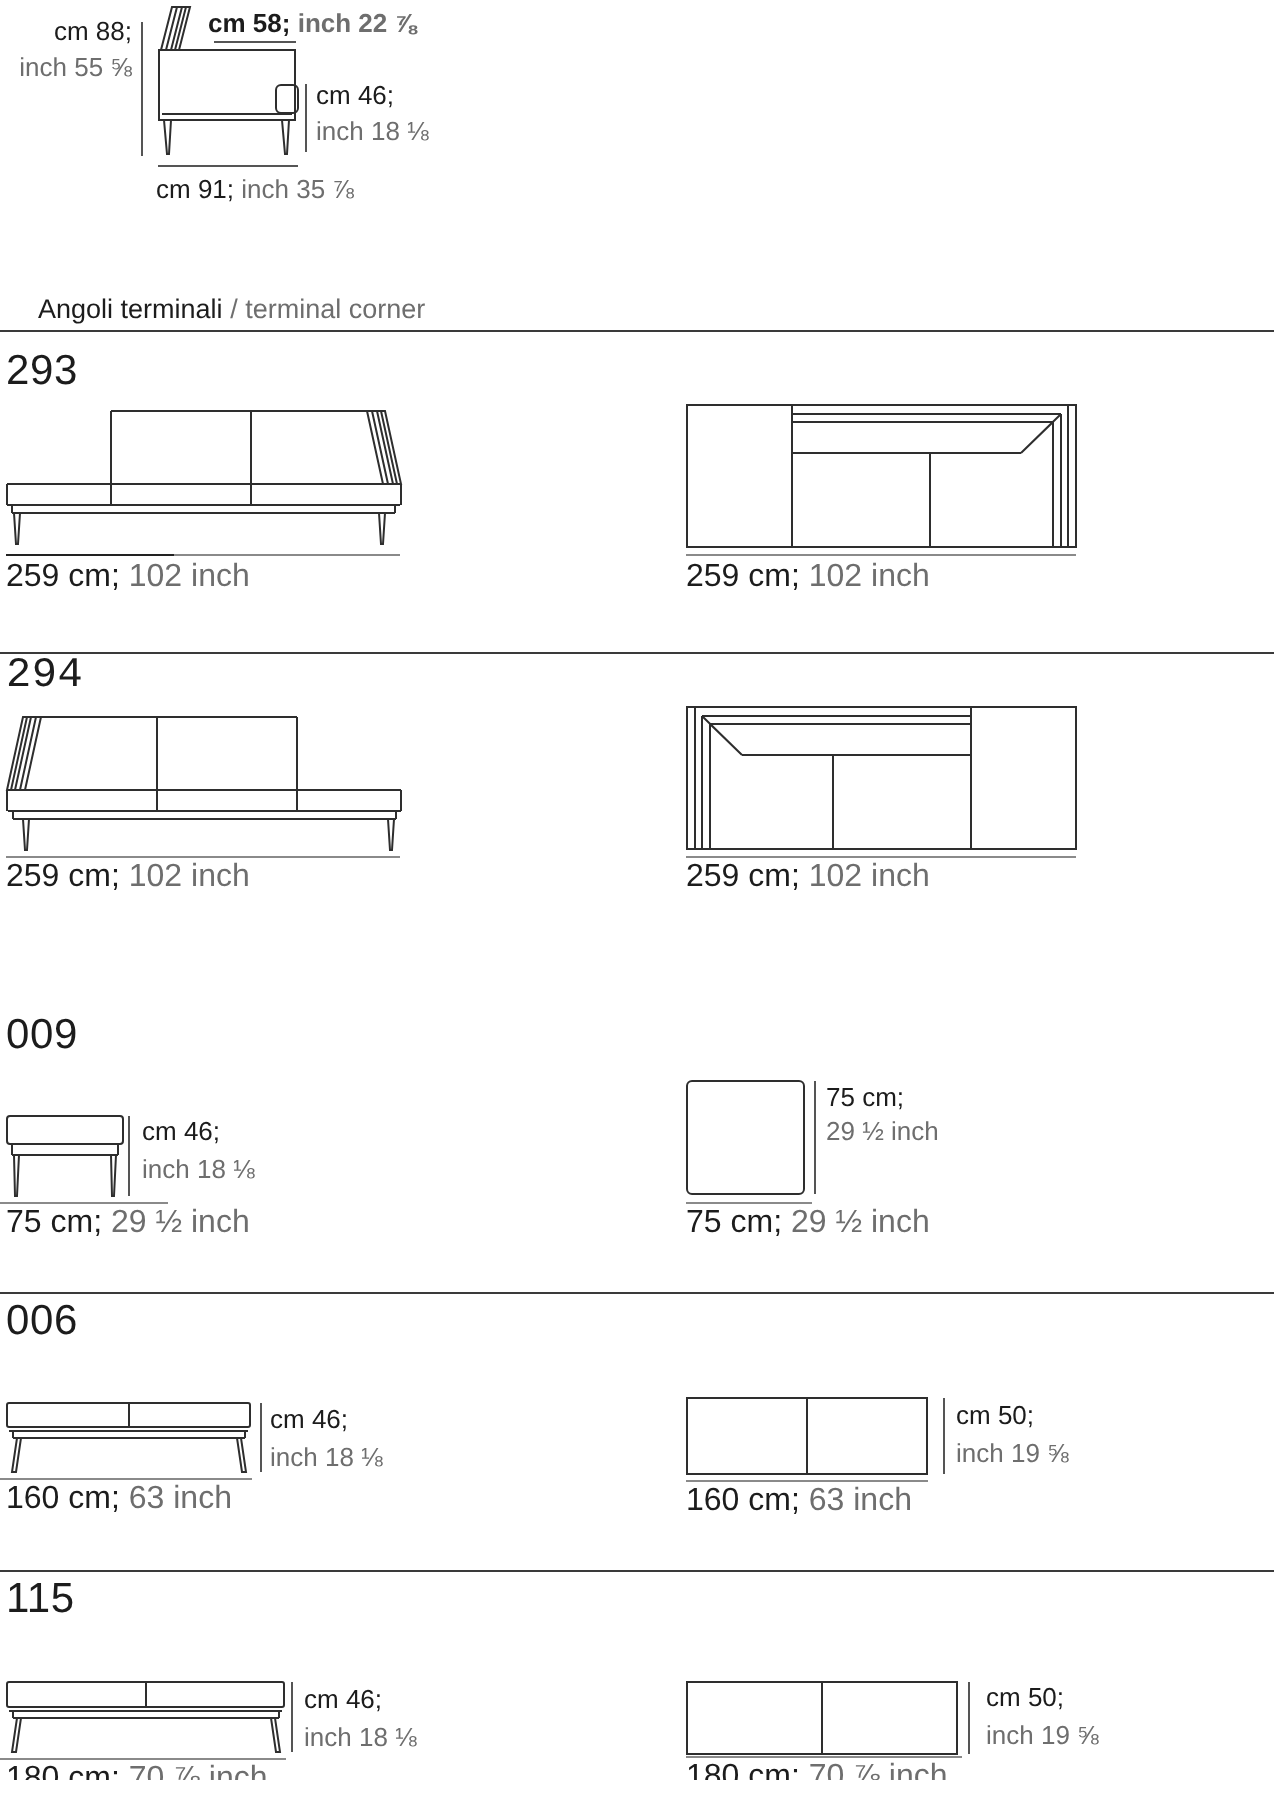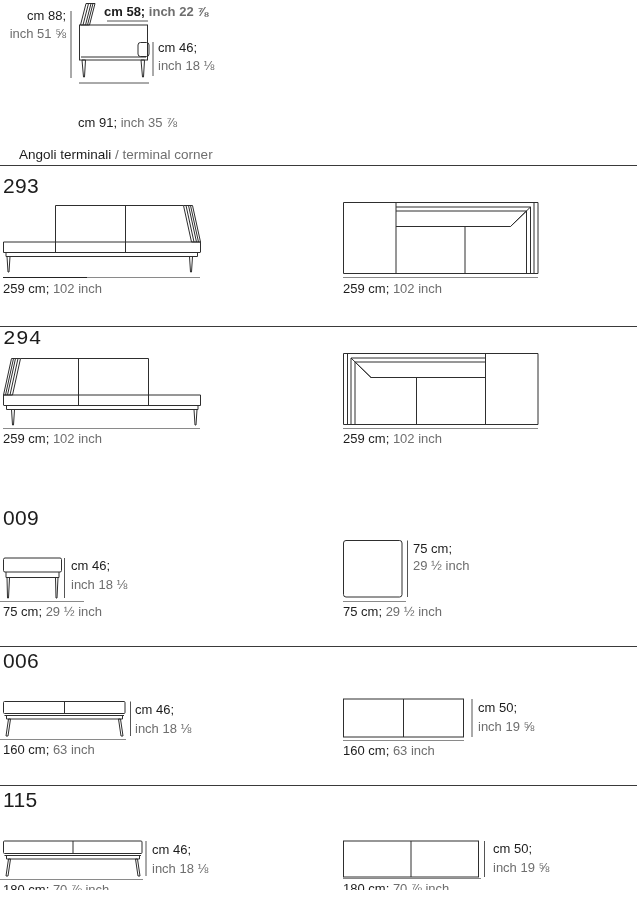--- a/index.html
+++ b/index.html
@@ -1,21 +1,21 @@
 <!DOCTYPE html>
 <html><head>
 <meta charset="utf-8">
 <style>
   html,body{margin:0;padding:0;background:#fff;}
   .page{
     position:relative; width:637px; height:890px; background:#ffffff;
     font-family:"Liberation Sans", sans-serif; overflow:hidden;
   }
   .lbl{position:absolute; font-size:13px; line-height:17px; white-space:nowrap;}
-  .dim{position:absolute; font-size:13px; line-height:16px; white-space:nowrap;}
+  .dim{position:absolute; font-size:16px; line-height:16px; white-space:nowrap;}
   .dark{color:#1c1c1c;}
   .gray{color:#6e6e6e;}
   .code{position:absolute; font-size:21px; line-height:22px; color:#1c1c1c; letter-spacing:.3px;}
   .sec{
     position:absolute; left:0; width:634px; padding:0 0 2px 19px;
     font-size:13.5px; line-height:16px; border-bottom:1px solid #3a3a3a; white-space:nowrap;
   }
   .rule{position:absolute; left:0; width:637px; height:1px; background:#3a3a3a;}
   .dimline{position:absolute; height:1px; background:#8a8a8a;}
   .dimline.darkseg{background:#222;}
@@ -36,28 +36,28 @@
     <path class="meas" d="M19,83 H89"></path>
     <path class="draw" d="M20.5,25 L26,3.5 L35,3.5 L29.5,25 Z"></path>
     <path class="draw" d="M23,25 L28.5,3.5 M25.5,25 L31,3.5 M27.5,25 L33,3.5"></path>
     <rect class="draw" x="19.5" y="25" width="68" height="35"></rect>
     <path class="draw" d="M21,57 H86"></path>
     <rect class="draw" x="78" y="42.5" width="11" height="14" rx="2.5"></rect>
     <path class="draw" d="M22,60 L25.5,60 L24.5,77 L23.5,77 Z"></path>
     <path class="draw" d="M81,60 L84.5,60 L83.5,77 L82.5,77 Z"></path>
   </svg>
   <div class="lbl dark ta-r" style="left:20px;top:7px;width:46px;">cm 88;</div>
-  <div class="lbl gray ta-r" style="left:2px;top:25px;width:64px;">inch 51 ⅝</div>
+  <div class="lbl gray ta-r" style="left:2px;top:25px;width:64px;">inch 55 ⅝</div>
   <div class="lbl" style="left:104px;top:3px;font-weight:bold;">
     <span class="dark">cm 58;</span>
     <span class="gray">inch 22 ⅞</span>
   </div>
   <div class="lbl dark" style="left:158px;top:39px;">cm 46;</div>
   <div class="lbl gray" style="left:158px;top:57px;">inch 18 ⅛</div>
-  <div class="lbl" style="left:78px;top:86px;margin-top:28px;">
+  <div class="lbl" style="left:78px;top:86px;">
     <span class="dark">cm 91;</span>
     <span class="gray">inch 35 ⅞</span>
   </div>
 
   <div class="sec" style="top:147px;">
     <span class="dark">Angoli terminali</span>
     <span class="gray">/</span>
     <span class="gray">terminal corner</span>
   </div>
 

